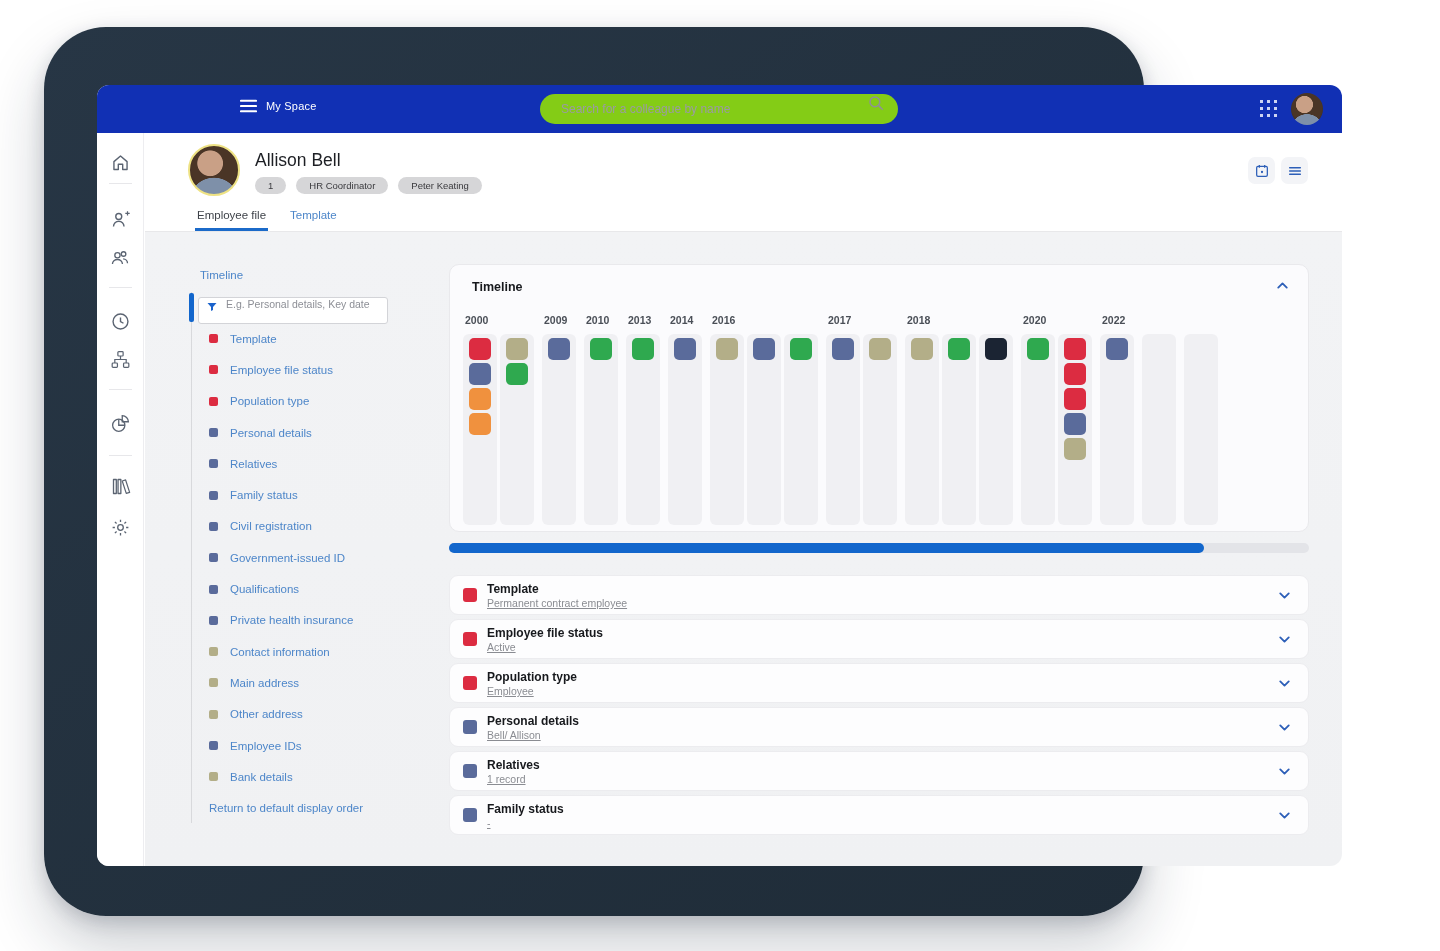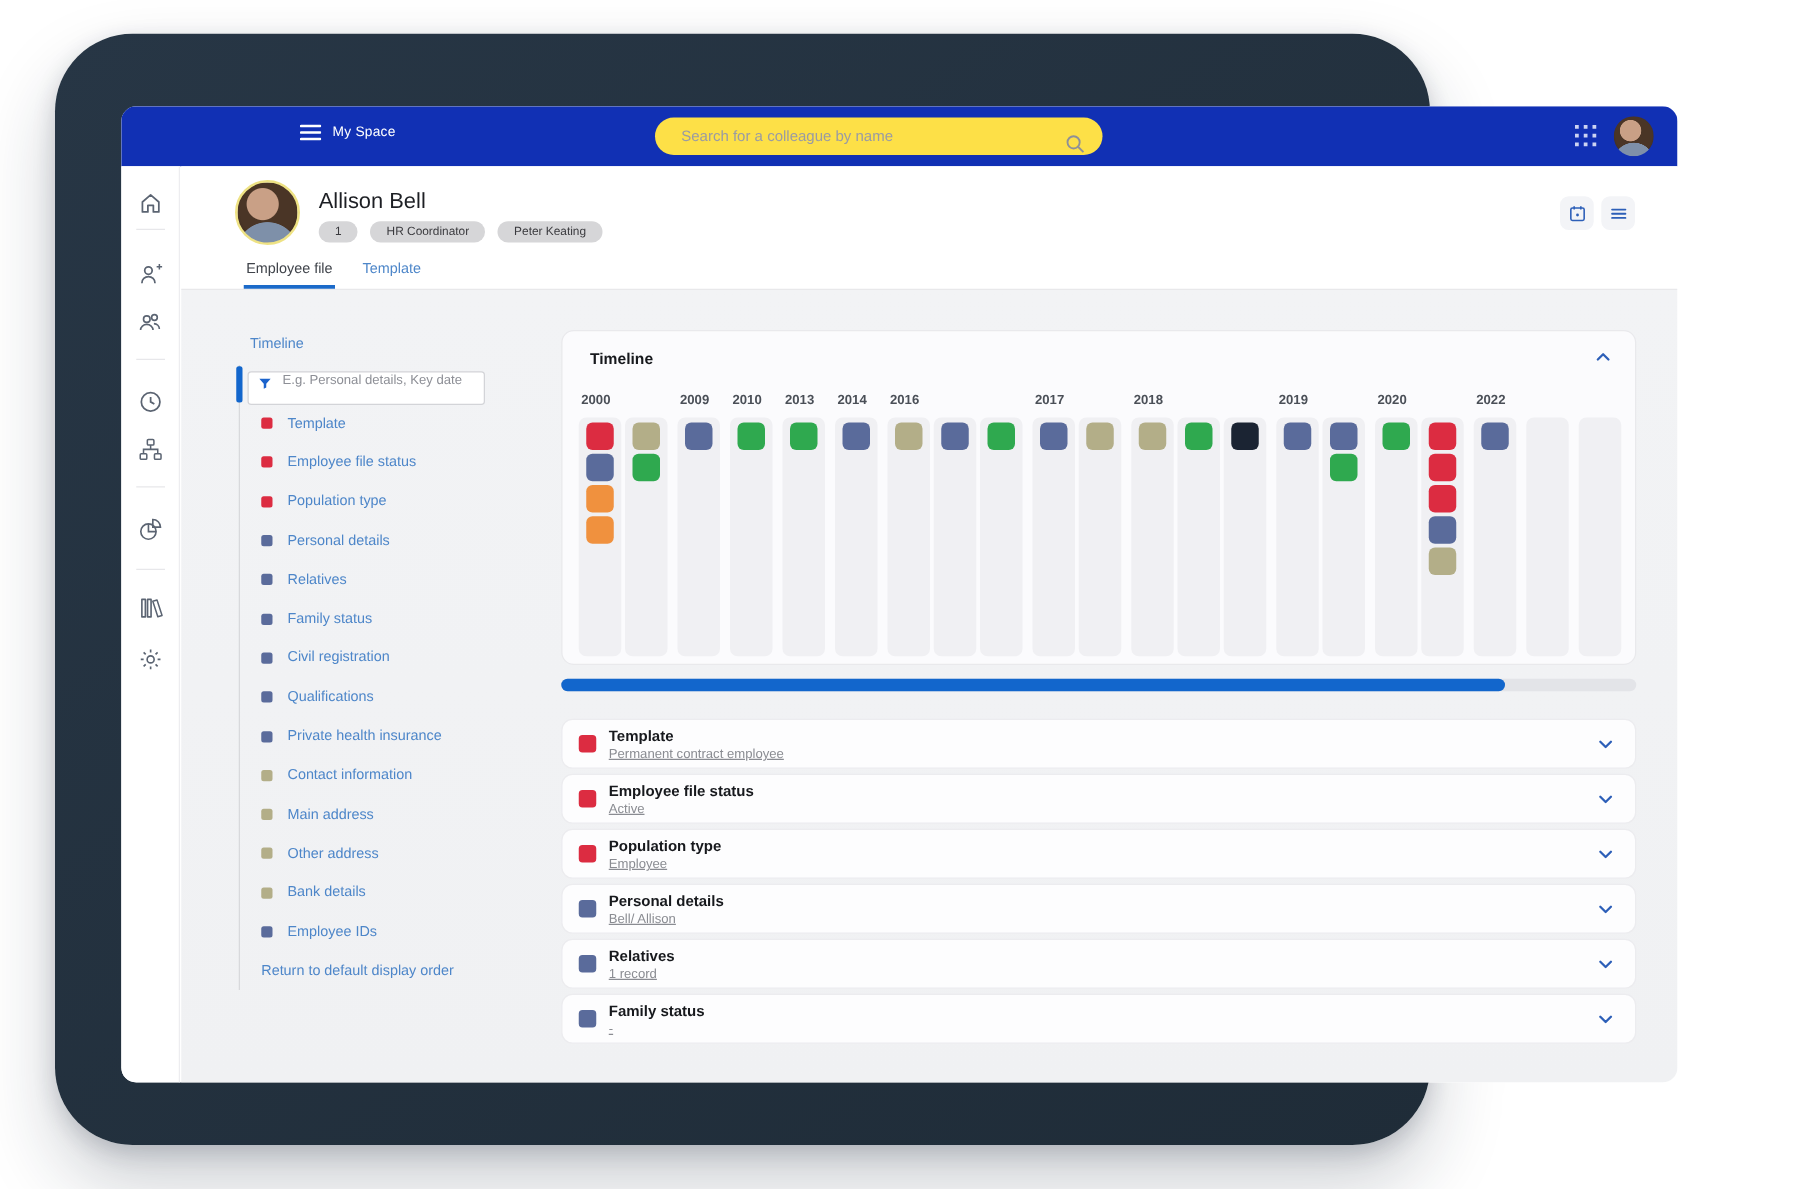--- a/index.html
+++ b/index.html
@@ -10,22 +10,22 @@
            background:linear-gradient(145deg,#273645,#1f2c38); border-radius:62px;
            box-shadow:0 30px 60px rgba(25,35,55,.22), 0 6px 18px rgba(25,35,55,.18); }
   .app { position:absolute; left:53px; top:58px; width:1245px; height:781px;
          background:#ffffff; border-radius:12px; overflow:hidden; }
 
   
   .topbar { position:absolute; top:0; left:0; right:0; height:48px; background:#1130b4; }
   .menu-btn { position:absolute; left:143px; top:14px; display:flex; align-items:center; gap:9px; color:#ffffff; cursor:pointer; }
   .menu-btn svg { width:17px; height:14px; }
   .menu-label { font-size:11px; letter-spacing:.2px; }
-  .search { position:absolute; left:427px; top:9px; width:358px; height:30px; background:#fde047;
-            border-radius:15px; display:flex; align-items:flex-end; }
+  .search { position:absolute; left:443px; top:9px; width:358px; height:30px; background:#84cc16;
+            border-radius:15px; display:flex; align-items:flex-start; }
   .search input { flex:1; height:100%; border:none; outline:none; background:transparent;
                   padding:0 10px 0 21px; font-size:12px; color:#45474d; font-family:"Liberation Sans",sans-serif; }
   .search input::placeholder { color:#9a9ba3; }
   .search .mag { width:18px; height:18px; margin-right:13px; color:#8f9097; flex:0 0 auto; }
   .grid-btn { position:absolute; left:1163px; top:15px; width:20px; height:18px; color:#cdd4f2; cursor:pointer; }
   .avatar { border-radius:50%;
             background:
               radial-gradient(circle at 50% 118%, #7e90a9 0 40%, transparent 41%),
               radial-gradient(circle at 42% 36%, #c9a086 0 30%, transparent 32%),
               radial-gradient(circle at 50% 46%, #4a3526 0 62%, #32241b 100%); }
@@ -243,45 +243,49 @@
               <div class="sb-item">
                 <span class="bullet" style="background: rgb(90, 107, 155);"></span>
                 <span>Family status</span>
               </div>
               <div class="sb-item">
                 <span class="bullet" style="background: rgb(90, 107, 155);"></span>
                 <span>Civil registration</span>
               </div>
               <div class="sb-item">
                 <span class="bullet" style="background: rgb(90, 107, 155);"></span>
+                <span>Government-issued ID</span>
+              </div>
+              <div class="sb-item">
+                <span class="bullet" style="background: rgb(90, 107, 155);"></span>
                 <span>Qualifications</span>
               </div>
               <div class="sb-item">
                 <span class="bullet" style="background: rgb(90, 107, 155);"></span>
                 <span>Private health insurance</span>
               </div>
               <div class="sb-item">
                 <span class="bullet" style="background: rgb(179, 174, 136);"></span>
                 <span>Contact information</span>
               </div>
               <div class="sb-item">
                 <span class="bullet" style="background: rgb(179, 174, 136);"></span>
                 <span>Main address</span>
               </div>
               <div class="sb-item">
                 <span class="bullet" style="background: rgb(179, 174, 136);"></span>
                 <span>Other address</span>
               </div>
               <div class="sb-item">
+                <span class="bullet" style="background: rgb(90, 107, 155);"></span>
+                <span>Employee IDs</span>
+              </div>
+              <div class="sb-item">
                 <span class="bullet" style="background: rgb(179, 174, 136);"></span>
                 <span>Bank details</span>
-              </div>
-              <div class="sb-item">
-                <span class="bullet" style="background: rgb(90, 107, 155);"></span>
-                <span>Employee IDs</span>
               </div>
             </div>
           <div class="sb-footer">Return to default display order</div>
         </div>
 
         <div class="tl-card">
           <div class="tl-title">Timeline</div>
           <svg class="tl-collapse" viewBox="0 0 24 24" fill="none" stroke="currentColor" stroke-width="2.6" stroke-linecap="round" stroke-linejoin="round">
             <path d="M6 15l6-6 6 6"></path>
           </svg>
@@ -366,32 +370,20 @@
                   </div>
                   <div class="tl-col">
                     <div class="tl-sq" style="background: rgb(47, 169, 79);"></div>
                   </div>
                   <div class="tl-col">
                     <div class="tl-sq" style="background: rgb(27, 36, 51);"></div>
                   </div>
                 </div>
               </div>
               <div class="tl-group">
-                <div class="tl-year">2019</div>
-                <div class="tl-cols">
-                  <div class="tl-col">
-                    <div class="tl-sq" style="background: rgb(90, 107, 155);"></div>
-                  </div>
-                  <div class="tl-col">
-                    <div class="tl-sq" style="background: rgb(90, 107, 155);"></div>
-                    <div class="tl-sq" style="background: rgb(47, 169, 79);"></div>
-                  </div>
-                </div>
-              </div>
-              <div class="tl-group">
                 <div class="tl-year">2020</div>
                 <div class="tl-cols">
                   <div class="tl-col">
                     <div class="tl-sq" style="background: rgb(47, 169, 79);"></div>
                   </div>
                   <div class="tl-col">
                     <div class="tl-sq" style="background: rgb(220, 44, 65);"></div>
                     <div class="tl-sq" style="background: rgb(220, 44, 65);"></div>
                     <div class="tl-sq" style="background: rgb(220, 44, 65);"></div>
                     <div class="tl-sq" style="background: rgb(90, 107, 155);"></div>

